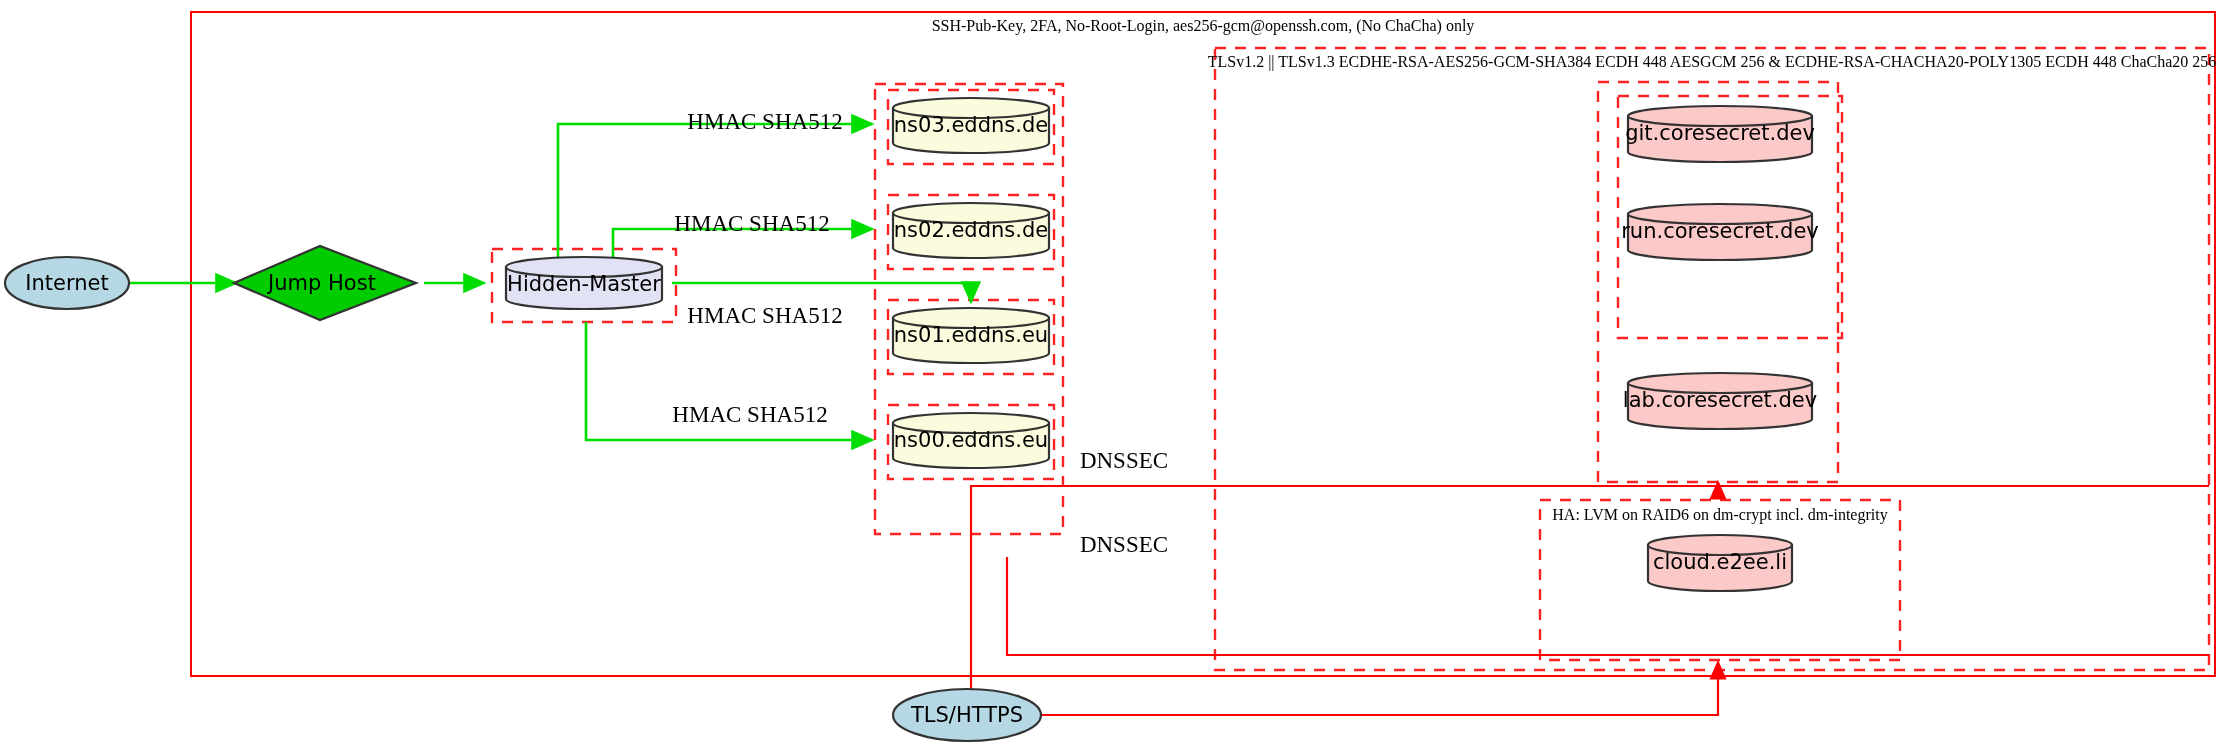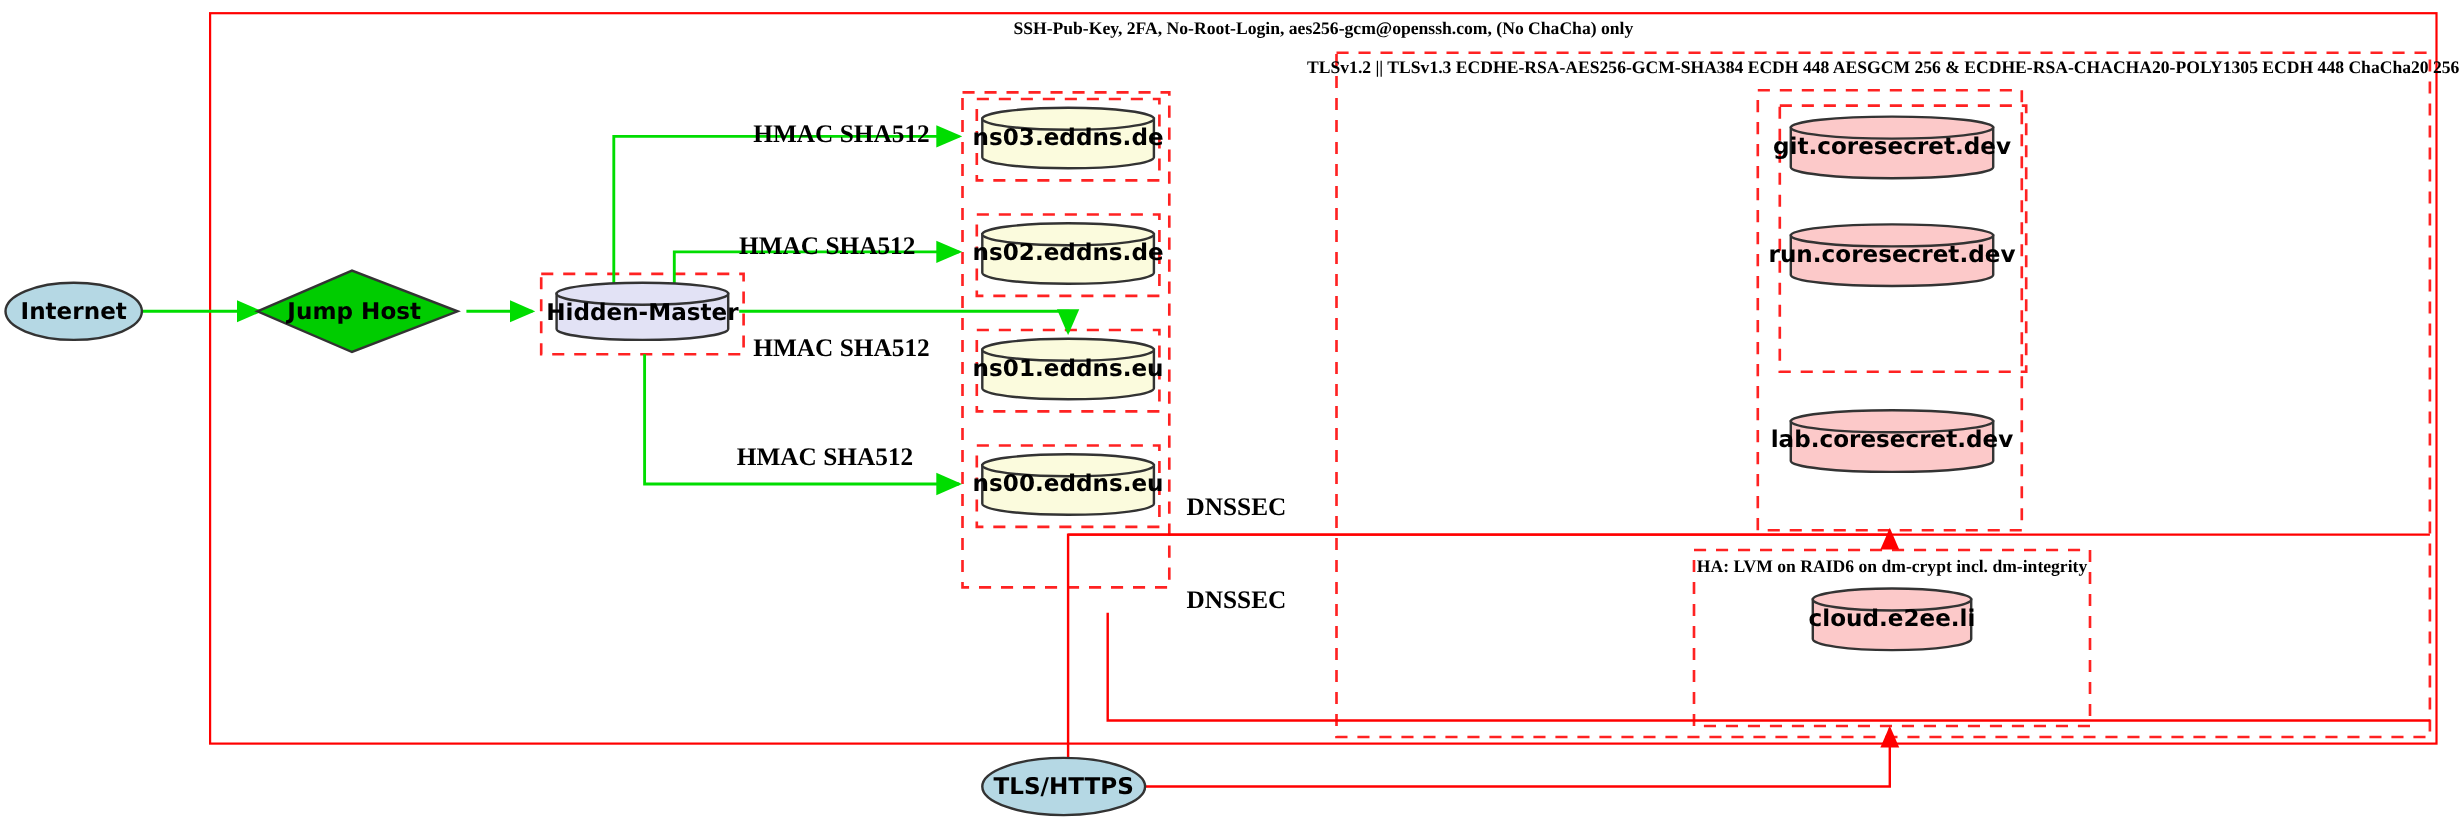--- a/index.html
+++ b/index.html
@@ -10,21 +10,20 @@
   body {
     width: 2240px;
     height: 744px;
     overflow: hidden;
     font-family: "Liberation Sans", sans-serif;
   }
   #diagram-root {
     position: relative;
     width: 2240px;
     height: 688px;
-    font-weight: bold;
   }
   svg#network-diagram {
     display: block;
     width: 2240px;
     height: 744px;
   }
   .node-label {
     font-family: "DejaVu Sans", sans-serif;
     font-size: 21px;
     fill: #000000;

